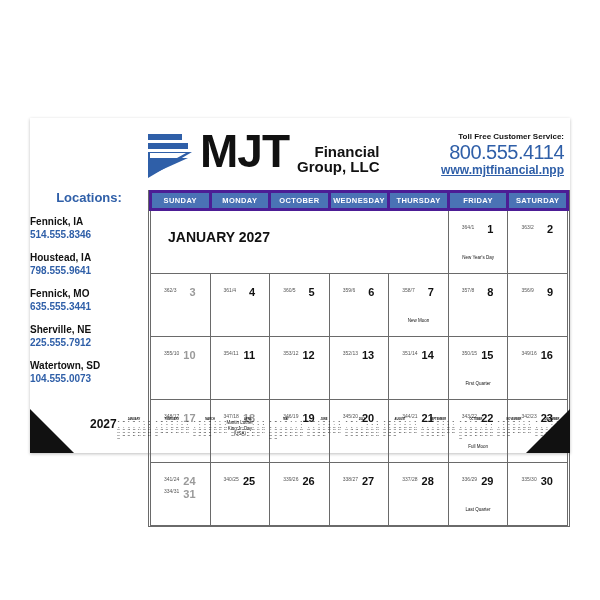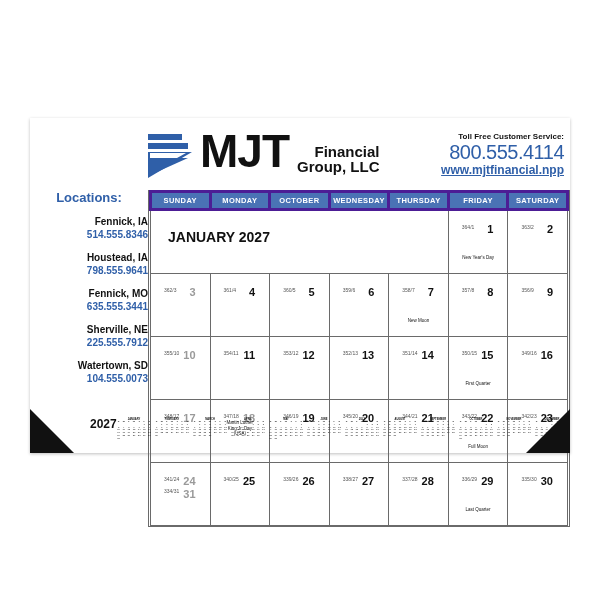--- a/index.html
+++ b/index.html
@@ -37,21 +37,21 @@
   .fin .l2{font-size:15px;font-weight:bold;color:#111;}
 
   .contact{position:absolute;right:6px;top:14px;text-align:right;}
   .contact .tf{font-size:8px;font-weight:bold;color:#111;}
   .contact .phone{font-size:20px;font-weight:normal;color:#2f5fa8;line-height:22px;letter-spacing:-0.5px;}
   .contact .web{font-size:12px;font-weight:bold;color:#2f5fa8;text-decoration:underline;}
 
   
   .locations{position:absolute;left:0;top:72px;width:118px;}
   .loc-title{font-size:13px;font-weight:bold;color:#2f5fa8;text-align:center;margin-bottom:10px;}
-  .loc{text-align:right;margin-bottom:10px;line-height:13px;}
+  .loc{text-align:left;margin-bottom:10px;line-height:13px;}
   .loc .city{font-size:10px;font-weight:bold;color:#111;}
   .loc .ph{font-size:10px;font-weight:bold;color:#2f5fa8;}
 
   
   .cal{position:absolute;left:118px;top:72px;width:420px;border:1px solid #6a6a6a;border-top:none;}
   table.cal-t{border-collapse:collapse;width:420px;table-layout:fixed;}
   table.cal-t th{
     background:#4a73b5;color:#fff;font-size:7.5px;font-weight:bold;
     letter-spacing:.4px;height:13px;border:3px solid #4c1d95;
   }

